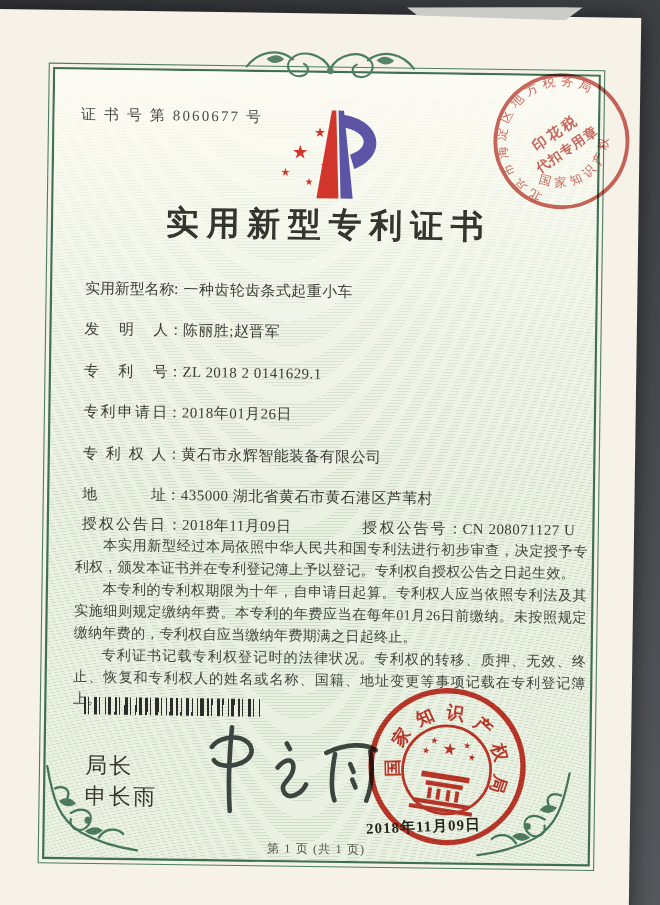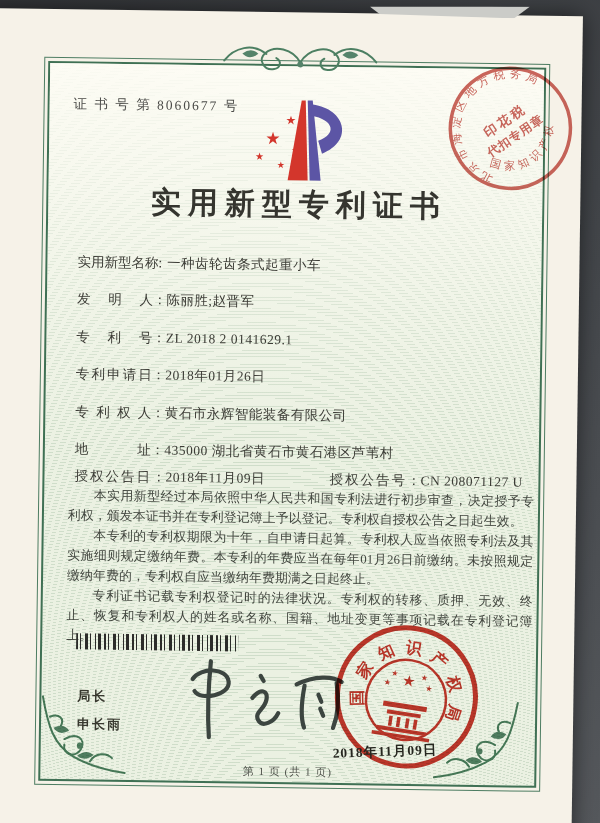--- a/index.html
+++ b/index.html
@@ -60,21 +60,21 @@
       #2c2c2a 0 2px,rgba(0,0,0,0) 2px 4px,
       #2c2c2a 4px 5px,rgba(0,0,0,0) 5px 9px,
       #2c2c2a 9px 12px,rgba(0,0,0,0) 12px 14px,
       #2c2c2a 14px 15px,rgba(0,0,0,0) 15px 19px,
       #2c2c2a 19px 20px,rgba(0,0,0,0) 20px 22px,
       #2c2c2a 22px 25px,rgba(0,0,0,0) 25px 28px);
   }
   .director{
     position:absolute;left:102px;top:673px;
     font-family:"Liberation Sans","DejaVu Sans",sans-serif;
-    font-size:13px;font-weight:700;color:#38382f;line-height:28px;letter-spacing:2px;
+    font-size:20px;font-weight:400;color:#38382f;line-height:28px;letter-spacing:2px;
   }
   .signature{position:absolute;left:205px;top:638px;}
   .seal{position:absolute;left:356px;top:608px;mix-blend-mode:multiply;opacity:.92;transform:rotate(8deg);}
   .seal-date{
     position:absolute;left:358px;top:728px;width:150px;
     font-size:13.5px;font-weight:bold;color:#26261f;letter-spacing:1px;
     transform:rotate(-3deg);
   }
   .footer{
     position:absolute;left:63px;top:752px;width:500px;text-align:center;

